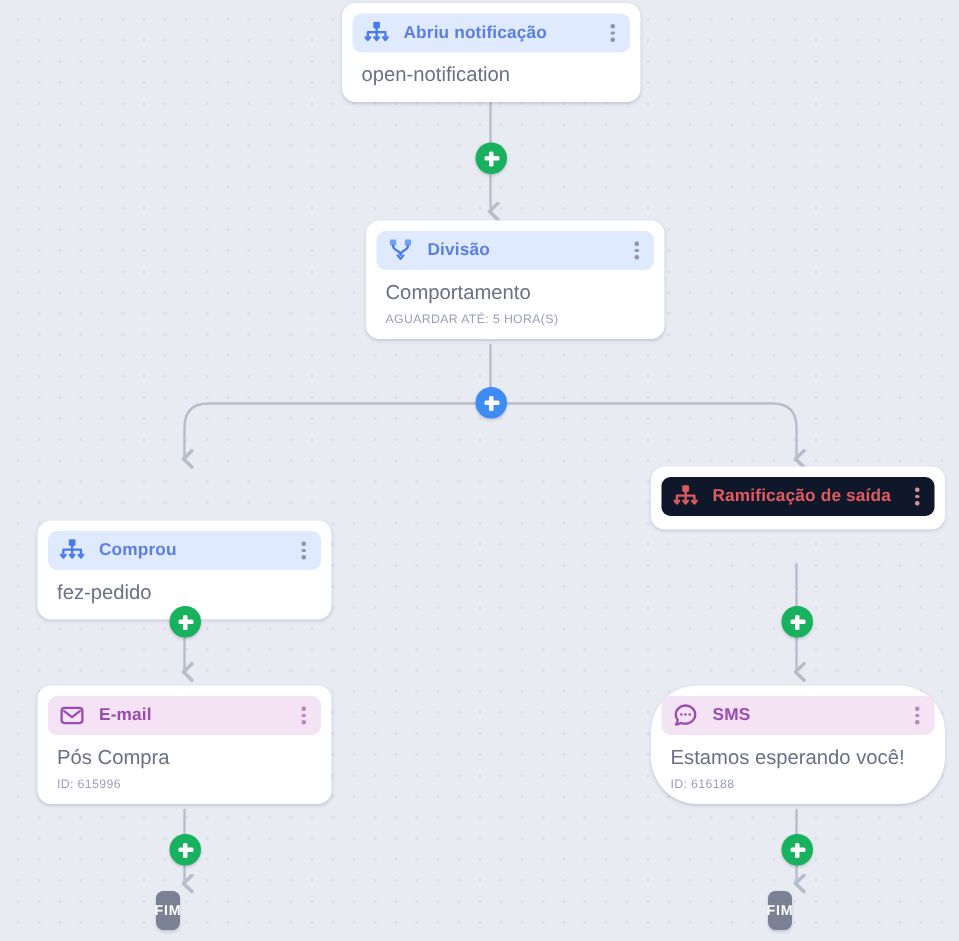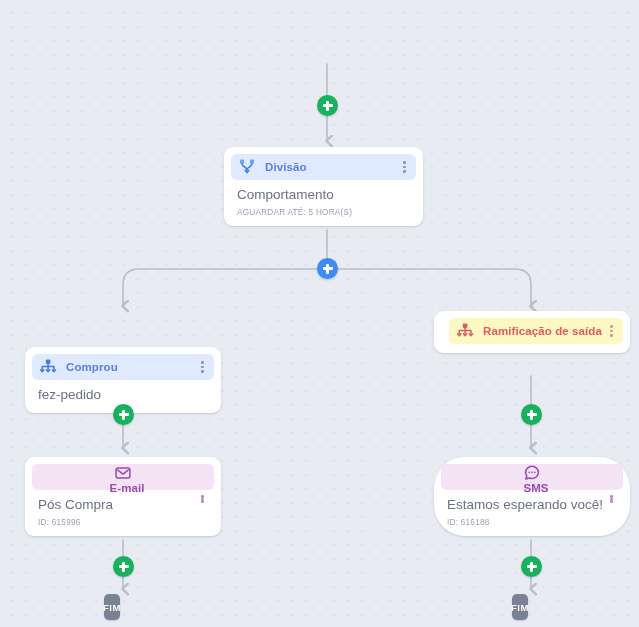--- a/index.html
+++ b/index.html
@@ -45,22 +45,22 @@
 
   .node-header {
     display: flex;
     align-items: center;
     border-radius: 6px;
     height: 26px;
     padding: 0 8px 0 7px;
     box-sizing: border-box;
   }
   .node-header.blue   { background: #dfeaff; }
-  .node-header.red    { background: #fef9c3; margin-left: 8px; }
-  .node-header.purple { background: #f3e3f5; flex-direction: column; }
+  .node-header.red    { background: #0f172a; }
+  .node-header.purple { background: #f3e3f5; }
 
   .node-icon {
     width: 18px;
     height: 18px;
     flex: 0 0 18px;
     display: flex;
     align-items: center;
     justify-content: center;
   }
   .node-title {
@@ -175,57 +175,80 @@
       <path d="M123,376 L123,447" marker-end="url(#arrow)"></path>
 
       <path d="M123,540 L123,588" marker-end="url(#arrow)"></path>
 
       <path d="M531,376 L531,447" marker-end="url(#arrow)"></path>
 
       <path d="M531,540 L531,588" marker-end="url(#arrow)"></path>
     </g>
   </svg>
 
-
-  <div class="node" style="left:224px; top:147px; width:199px;">
-    <div class="node-header blue">
-      <span class="node-icon">
-        <svg width="18" height="18" viewBox="0 0 20 20" fill="none" stroke="#4a7ae8" stroke-width="1.7" stroke-linecap="round" stroke-linejoin="round">
-          <rect x="2.2" y="1.8" width="4.6" height="4.6" rx="1" fill="#6ea2f2" stroke="none"></rect>
-          <rect x="13.2" y="1.8" width="4.6" height="4.6" rx="1" fill="#6ea2f2" stroke="none"></rect>
-          <path d="M4.5,6.4 C4.5,10.4 10,9.6 10,13.2"></path>
-          <path d="M15.5,6.4 C15.5,10.4 10,9.6 10,13.2"></path>
-          <path d="M7.9,13.6 L10,16.2 L12.1,13.6"></path>
-        </svg>
-      </span>
-      <span class="node-title blue">Divisão</span>
-      <span class="kebab">
-        <i></i>
-          <i></i>
-          <i></i>
-      </span>
-    </div>
-    <div class="node-body">
-      <div class="node-label">Comportamento</div>
-      <div class="node-sub caps">AGUARDAR ATÉ: 5 HORA(S)</div>
-    </div>
-  </div>
-
-  <div class="node" style="left:25px; top:311px; width:196px;margin-top:36px;">
+  <div class="node" style="left:228px; top:2px; width:199px;">
     <div class="node-header blue">
       <span class="node-icon">
         <svg width="18" height="18" viewBox="0 0 20 20" fill="none" stroke="#4a7ae8" stroke-width="1.7" stroke-linecap="round" stroke-linejoin="round">
           <rect x="7.6" y="1.6" width="5" height="5" rx="1" fill="#4a7ae8" stroke="none"></rect>
           <path d="M10.1,6.6 L10.1,9.4 M3.6,13 L3.6,9.4 L16.6,9.4 L16.6,13"></path>
           <path d="M1.9,13.2 L3.6,15.2 L5.3,13.2"></path>
           <path d="M14.9,13.2 L16.6,15.2 L18.3,13.2"></path>
           <path d="M8.4,13.2 L10.1,15.2 L11.8,13.2"></path>
           <path d="M10.1,9.4 L10.1,13.2"></path>
         </svg>
       </span>
+      <span class="node-title blue">Abriu notificação</span>
+      <span class="kebab">
+        <i></i>
+          <i></i>
+          <i></i>
+      </span>
+    </div>
+    <div class="node-body">
+      <div class="node-label">open-notification</div>
+    </div>
+  </div>
+
+  <div class="node" style="left:244px; top:147px; width:199px;">
+    <div class="node-header blue">
+      <span class="node-icon">
+        <svg width="18" height="18" viewBox="0 0 20 20" fill="none" stroke="#4a7ae8" stroke-width="1.7" stroke-linecap="round" stroke-linejoin="round">
+          <rect x="2.2" y="1.8" width="4.6" height="4.6" rx="1" fill="#6ea2f2" stroke="none"></rect>
+          <rect x="13.2" y="1.8" width="4.6" height="4.6" rx="1" fill="#6ea2f2" stroke="none"></rect>
+          <path d="M4.5,6.4 C4.5,10.4 10,9.6 10,13.2"></path>
+          <path d="M15.5,6.4 C15.5,10.4 10,9.6 10,13.2"></path>
+          <path d="M7.9,13.6 L10,16.2 L12.1,13.6"></path>
+        </svg>
+      </span>
+      <span class="node-title blue">Divisão</span>
+      <span class="kebab">
+        <i></i>
+          <i></i>
+          <i></i>
+      </span>
+    </div>
+    <div class="node-body">
+      <div class="node-label">Comportamento</div>
+      <div class="node-sub caps">AGUARDAR ATÉ: 5 HORA(S)</div>
+    </div>
+  </div>
+
+  <div class="node" style="left:25px; top:311px; width:196px;margin-top:36px;">
+    <div class="node-header blue">
+      <span class="node-icon">
+        <svg width="18" height="18" viewBox="0 0 20 20" fill="none" stroke="#4a7ae8" stroke-width="1.7" stroke-linecap="round" stroke-linejoin="round">
+          <rect x="7.6" y="1.6" width="5" height="5" rx="1" fill="#4a7ae8" stroke="none"></rect>
+          <path d="M10.1,6.6 L10.1,9.4 M3.6,13 L3.6,9.4 L16.6,9.4 L16.6,13"></path>
+          <path d="M1.9,13.2 L3.6,15.2 L5.3,13.2"></path>
+          <path d="M14.9,13.2 L16.6,15.2 L18.3,13.2"></path>
+          <path d="M8.4,13.2 L10.1,15.2 L11.8,13.2"></path>
+          <path d="M10.1,9.4 L10.1,13.2"></path>
+        </svg>
+      </span>
       <span class="node-title blue">Comprou</span>
       <span class="kebab">
         <i></i>
           <i></i>
           <i></i>
       </span>
     </div>
     <div class="node-body">
       <div class="node-label">fez-pedido</div>
     </div>

